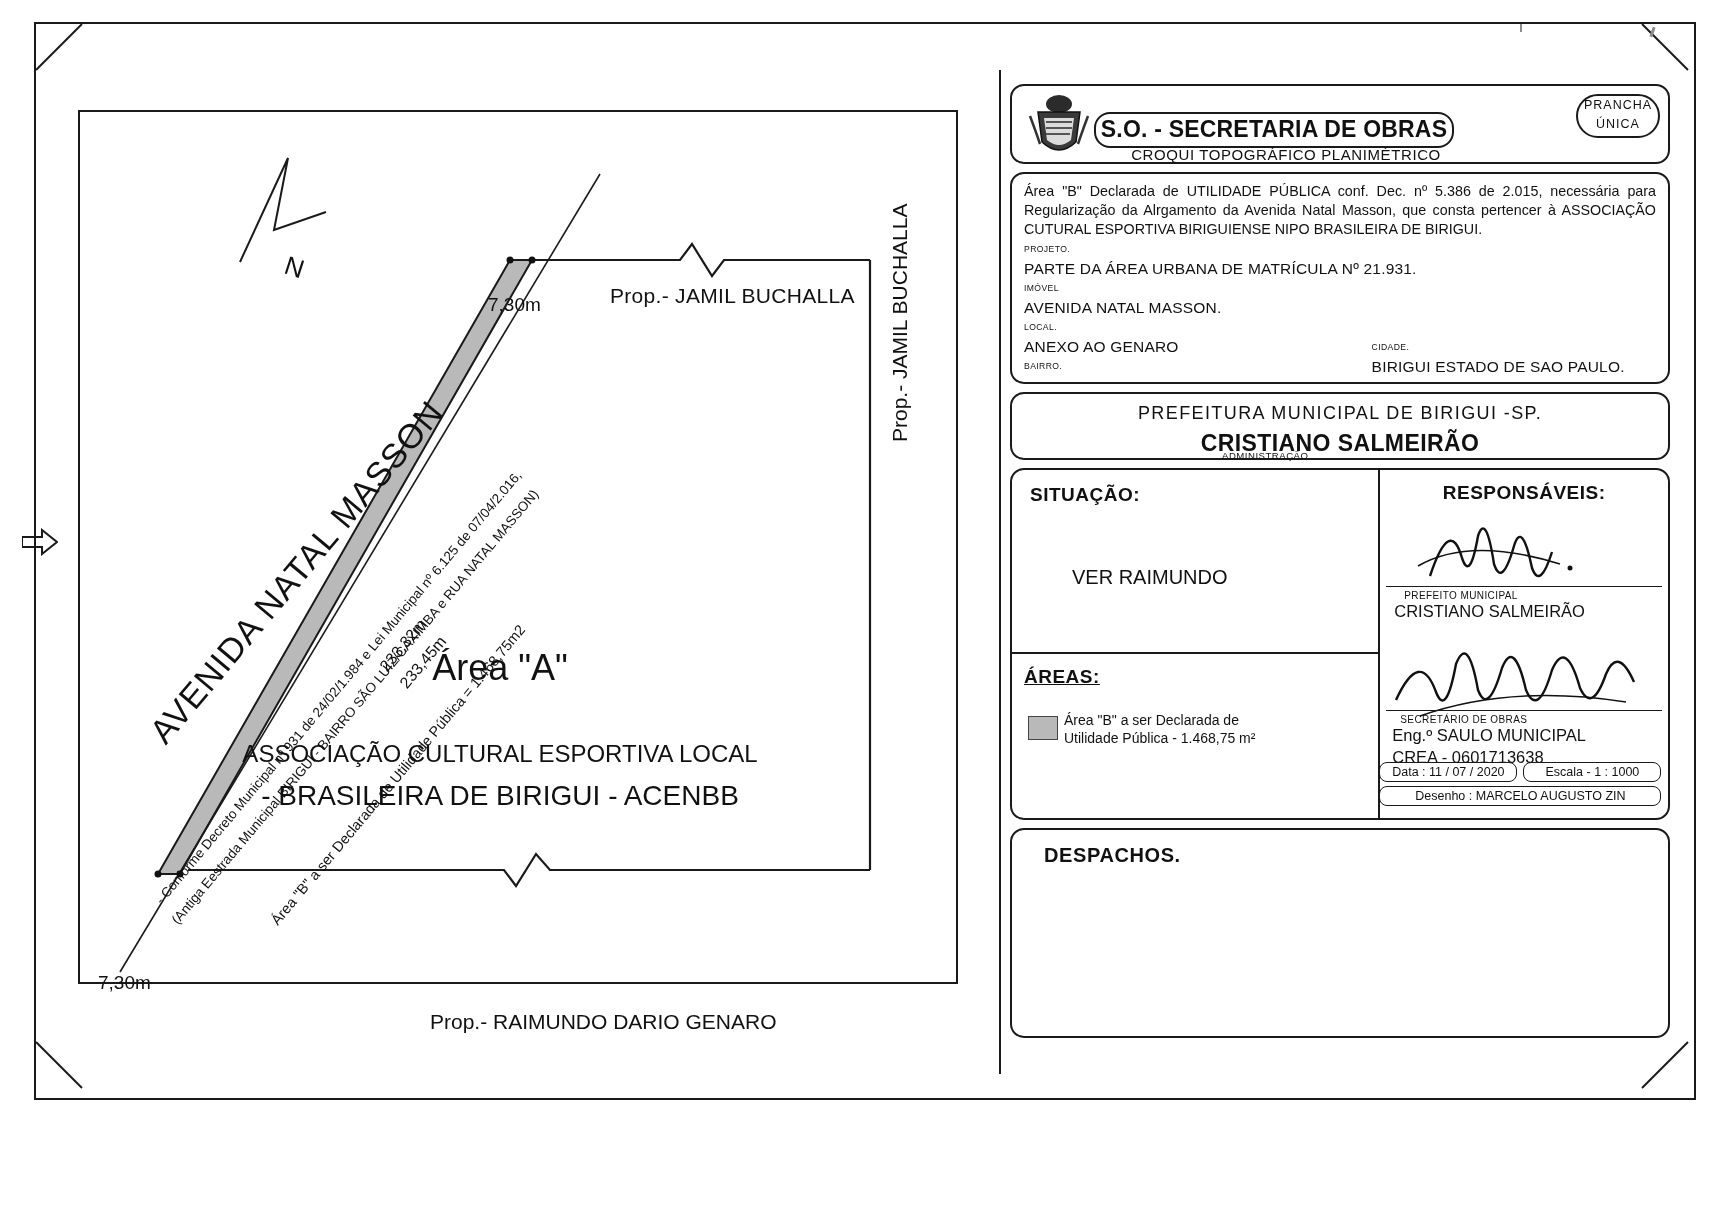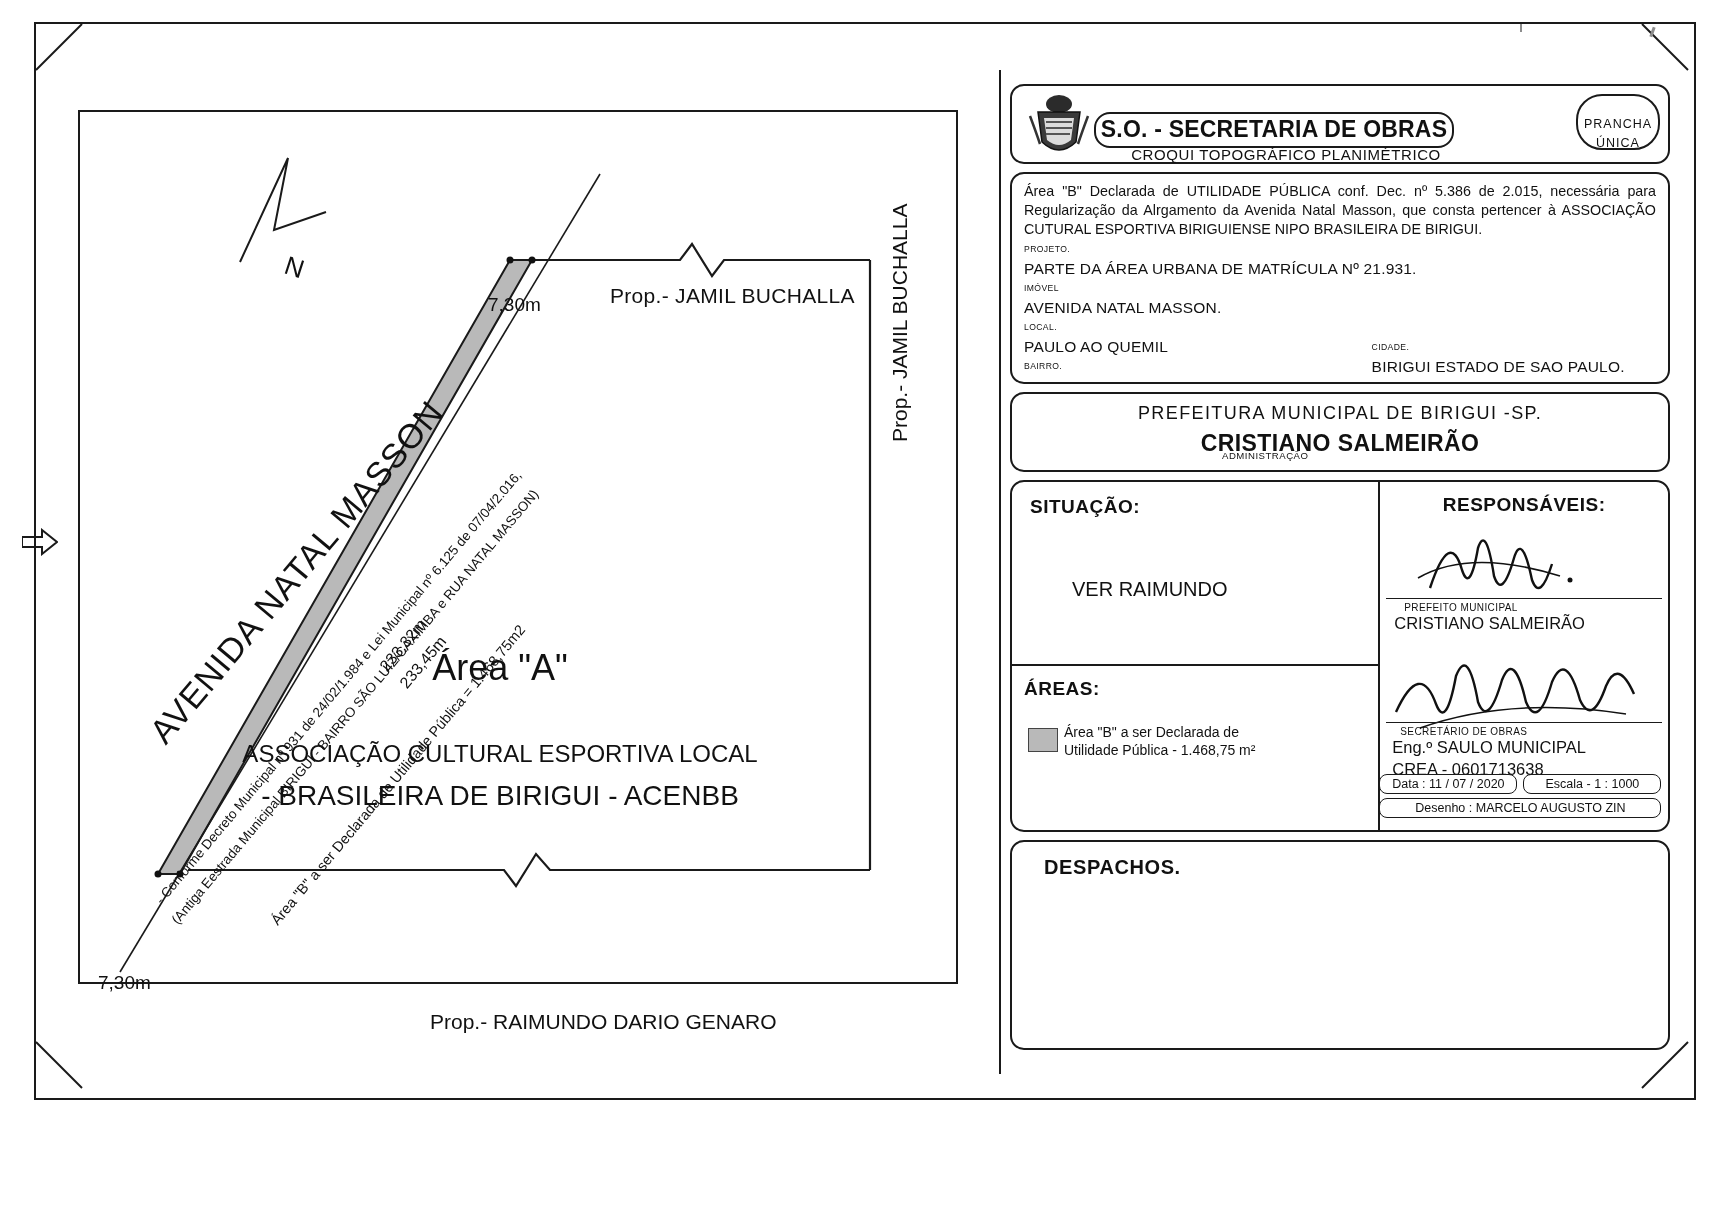--- a/index.html
+++ b/index.html
@@ -171,27 +171,27 @@
     position: absolute;
     left: 96px; top: 60px;
     width: 356px;
     text-align: center;
     font-size: 15px;
     letter-spacing: .6px;
   }
   .prancha {
     position: absolute;
     right: 8px; top: 8px;
-    width: 84px; height: 56px;
+    width: 84px; height: 44px;
     border: 2px solid #1a1a1a;
     border-radius: 26px;
     text-align: center;
     font-size: 12.5px;
     letter-spacing: 1px;
-    padding-top: 19px;
+    padding-top: 0;
     box-sizing: border-box;
     line-height: 19px;
   }
 
   .tb-desc {
     padding: 8px 12px 6px 12px;
     font-size: 14.3px;
     line-height: 19px;
     text-align: justify;
   }
@@ -203,21 +203,21 @@
     font-size: 8.6px;
     letter-spacing: .4px;
     color: #111;
     display: block;
     margin-top: 1px;
   }
   .row2 { display: flex; }
   .row2 > div:first-child { width: 55%; }
 
   .tb-pref {
-    height: 80px;
+    height: 68px;
     padding: 6px 0 0 0;
   }
   .pref-line {
     text-align: center;
     font-size: 18px;
     letter-spacing: 1.4px;
     margin-top: 3px;
   }
   .pref-name {
     text-align: center;
@@ -252,21 +252,21 @@
     font-size: 20px;
   }
   .mid-divider {
     position: absolute;
     left: 0; top: 182px;
     width: 100%;
     border-top: 2px solid #1a1a1a;
   }
   .areas-title {
     position: absolute; left: 12px; top: 196px;
-    font-size: 19px; font-weight: bold; letter-spacing: .5px;
+    font-size: 19px; font-weight: bold; letter-spacing: .5px; text-decoration: underline;
   }
   .legend-swatch {
     position: absolute;
     left: 16px; top: 246px;
     width: 28px; height: 22px;
     background: #b9b9b9;
     border: 1px solid #444;
   }
   .legend-t1 {
     position: absolute; left: 52px; top: 242px;
@@ -420,21 +420,21 @@
     <div class="tb">
       <div class="tb-desc">
         <div>Área "B" Declarada de UTILIDADE PÚBLICA conf. Dec. nº 5.386 de 2.015, necessária para Regularização da Alrgamento da Avenida Natal Masson, que consta pertencer à ASSOCIAÇÃO CUTURAL ESPORTIVA BIRIGUIENSE NIPO BRASILEIRA DE BIRIGUI.</div>
         <span class="mini-label">PROJETO.</span>
         <div class="big">PARTE DA ÁREA URBANA DE MATRÍCULA Nº 21.931.</div>
         <span class="mini-label">IMÓVEL</span>
         <div class="big">AVENIDA NATAL MASSON.</div>
         <span class="mini-label">LOCAL.</span>
         <div class="row2">
           <div>
-            <div class="big">PAULO AO QUEMIL</div>
+            <div class="big">ANEXO AO GENARO</div>
             <span class="mini-label">BAIRRO.</span>
           </div>
           <div>
             <span class="mini-label">CIDADE.</span>
             <div class="big">BIRIGUI ESTADO DE SAO PAULO.</div>
           </div>
         </div>
       </div>
     </div>
 

